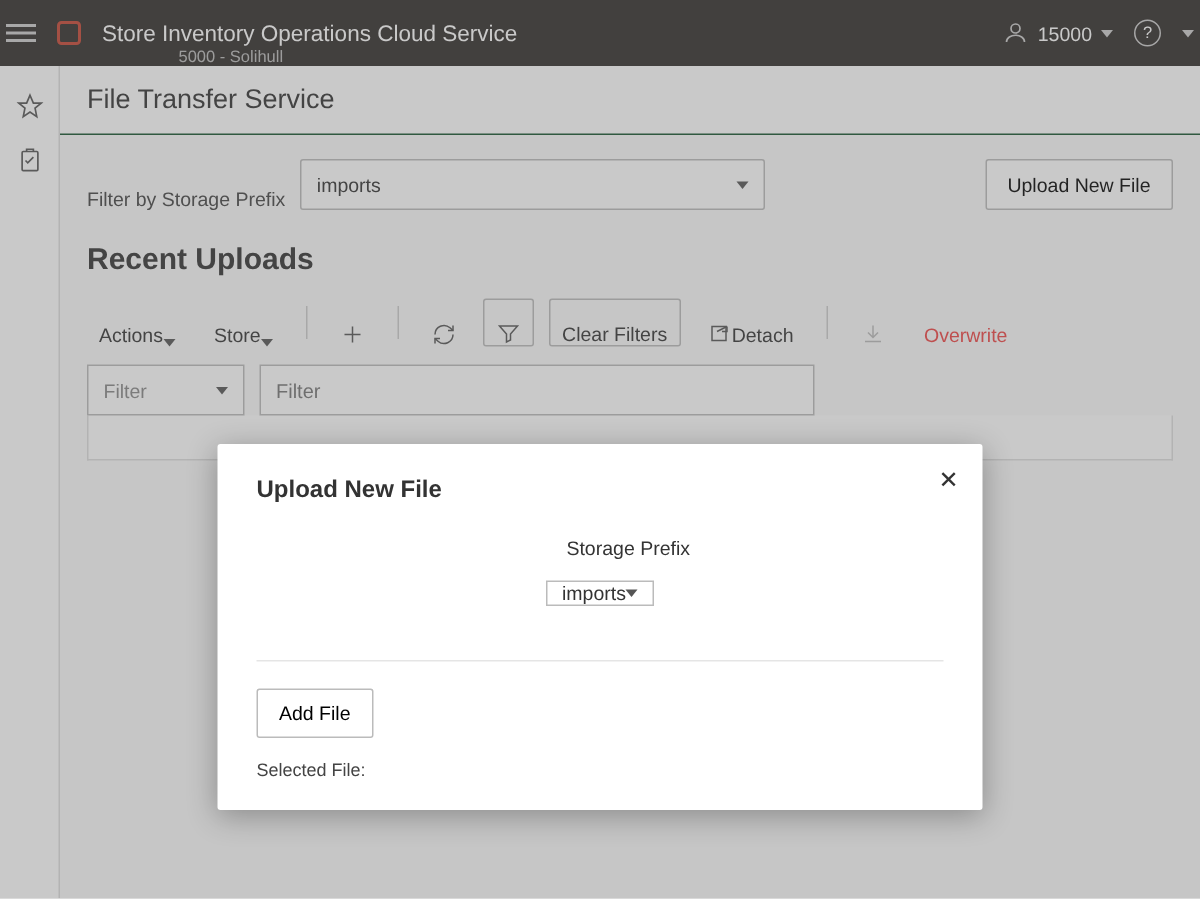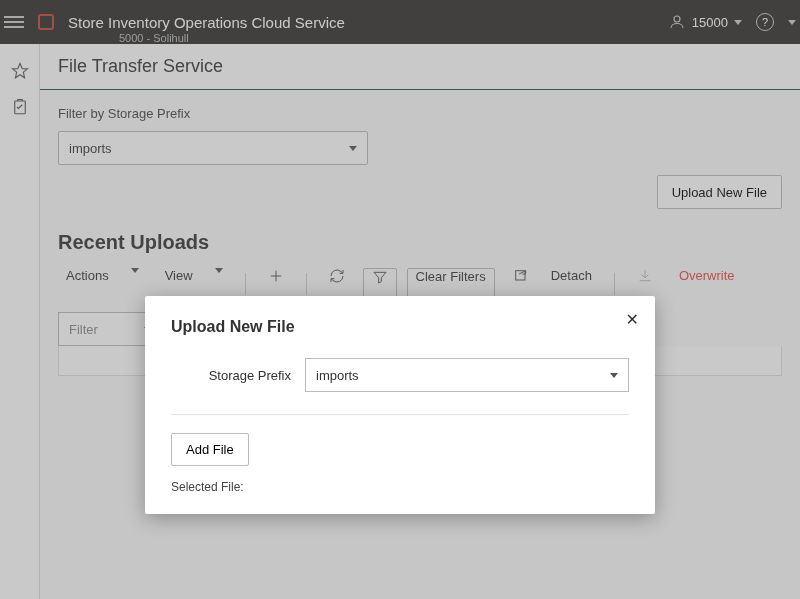--- a/index.html
+++ b/index.html
@@ -16,48 +16,48 @@
 .user-chip { display: flex; align-items: center; gap: 6px; font-size: 13px; }
 .help-icon { width: 18px; height: 18px; border: 1.5px solid #ccc; border-radius: 50%; display: flex; align-items: center; justify-content: center; font-size: 11px; }
 
 
 .left-rail { position: absolute; top: 44px; left: 0; width: 40px; height: calc(100% - 44px); background: #fff; border-right: 1px solid #ddd; display: flex; flex-direction: column; align-items: center; padding-top: 18px; gap: 18px; }
 .rail-icon { width: 18px; height: 18px; stroke: #555; stroke-width: 1.5; fill: none; }
 
 
 .main { position: absolute; top: 44px; left: 40px; right: 0; bottom: 0; background: #fafafa; }
 .page-title-bar { background: #fff; border-bottom: 1px solid #14532d; padding: 12px 18px; font-size: 18px; }
-.filter-row { display: flex; align-items: flex-start; padding: 16px 18px; gap: 10px; flex-direction: column; }
+.filter-row { display: flex; align-items: flex-end; padding: 16px 18px; gap: 10px; }
 .filter-label { font-size: 13px; color: #444; }
 .select-box { border: 1px solid #bbb; background: #fff; height: 34px; display: flex; align-items: center; justify-content: space-between; padding: 0 10px; border-radius: 2px; cursor: pointer; }
 .select-box.wide { width: 310px; }
 .upload-btn { margin-left: auto; border: 1px solid #bbb; background: #fff; height: 34px; padding: 0 14px; border-radius: 2px; cursor: pointer; font-size: 13px; }
 .section-heading { font-size: 20px; font-weight: 700; padding: 6px 18px 14px; }
 
 
 .toolbar { display: flex; align-items: center; padding: 0 18px 12px; gap: 10px; }
-.tb-btn { display: flex; align-items: flex-start; gap: 22px; height: 32px; padding: 0 8px; background: transparent; border: none; cursor: pointer; font-size: 13px; color: #333; }
+.tb-btn { display: flex; align-items: flex-end; gap: 0; height: 32px; padding: 0 8px; background: transparent; border: none; cursor: pointer; font-size: 13px; color: #333; }
 .tb-sep { width: 1px; height: 22px; background: #ccc; margin: 0 4px; }
 .tb-btn.box { border: 1px solid #bbb; border-radius: 2px; }
 .tb-btn.disabled { color: #ef4444; cursor: default; }
 .tb-icon { width: 16px; height: 16px; stroke: #555; stroke-width: 1.5; fill: none; }
 .tb-icon.disabled { stroke: #bbb; }
 
 
 .filter-inputs { display: flex; padding: 0 18px; gap: 10px; }
 .filter-dropdown { width: 105px; height: 34px; border: 1px solid #bbb; background: #fff; display: flex; align-items: center; justify-content: space-between; padding: 0 10px; color: #888; }
 .filter-text { flex: 0 0 370px; height: 34px; border: 1px solid #bbb; background: #fff; padding: 0 10px; color: #888; }
 .table-placeholder { margin: 0 18px; border: 1px solid #ddd; border-top: none; height: 30px; background: #fff; }
 
 
 .overlay { position: absolute; inset: 0; background: rgba(100,100,100,0.35); }
 .modal { position: absolute; top: 296px; left: 145px; width: 510px; background: #fff; border-radius: 2px; box-shadow: 0 4px 20px rgba(0,0,0,0.3); padding: 22px 26px 20px; }
 .modal-close { position: absolute; top: 14px; right: 16px; cursor: pointer; font-size: 16px; color: #333; }
 .modal-title { font-size: 16px; font-weight: 700; margin-bottom: 22px; }
-.modal-row { display: flex; align-items: center; gap: 14px; margin-bottom: 22px; }
+.modal-row { display: flex; align-items: center; gap: 14px; margin-bottom: 36px; flex-direction: column; }
 .modal-label { width: 120px; text-align: right; font-size: 13px; }
 .modal-select { flex: 1; height: 34px; border: 1px solid #bbb; display: flex; align-items: center; justify-content: space-between; padding: 0 10px; cursor: pointer; }
 .modal-divider { border: none; border-top: 1px solid #e5e5e5; margin: 8px 0 18px; }
 .add-file-btn { border: 1px solid #bbb; background: #fff; padding: 8px 14px; border-radius: 2px; cursor: pointer; font-size: 13px; }
 .selected-file { margin-top: 14px; font-size: 12px; color: #444; }
 .modal-footer { display: flex; justify-content: flex-end; gap: 10px; margin-top: 28px; }
 .modal-btn { border: 1px solid #bbb; background: #fff; padding: 8px 16px; border-radius: 2px; cursor: pointer; font-size: 13px; }
 .modal-btn.disabled { color: #aaa; cursor: default; }
 
 .caret { width: 0; height: 0; border-left: 4px solid transparent; border-right: 4px solid transparent; border-top: 5px solid #555; }
@@ -113,21 +113,21 @@
   </div>
 
   <div class="section-heading">Recent Uploads</div>
 
   <div class="toolbar">
     <button class="tb-btn">
       <span>Actions</span>
       <span class="caret"></span>
     </button>
     <button class="tb-btn">
-      <span>View</span>
+      <span>Store</span>
       <span class="caret"></span>
     </button>
     <div class="tb-sep"></div>
     <button class="tb-btn">
       <svg class="tb-icon" viewBox="0 0 24 24">
           <path d="M12 4v16M4 12h16"></path>
         </svg>
     </button>
     <div class="tb-sep"></div>
     <button class="tb-btn">

